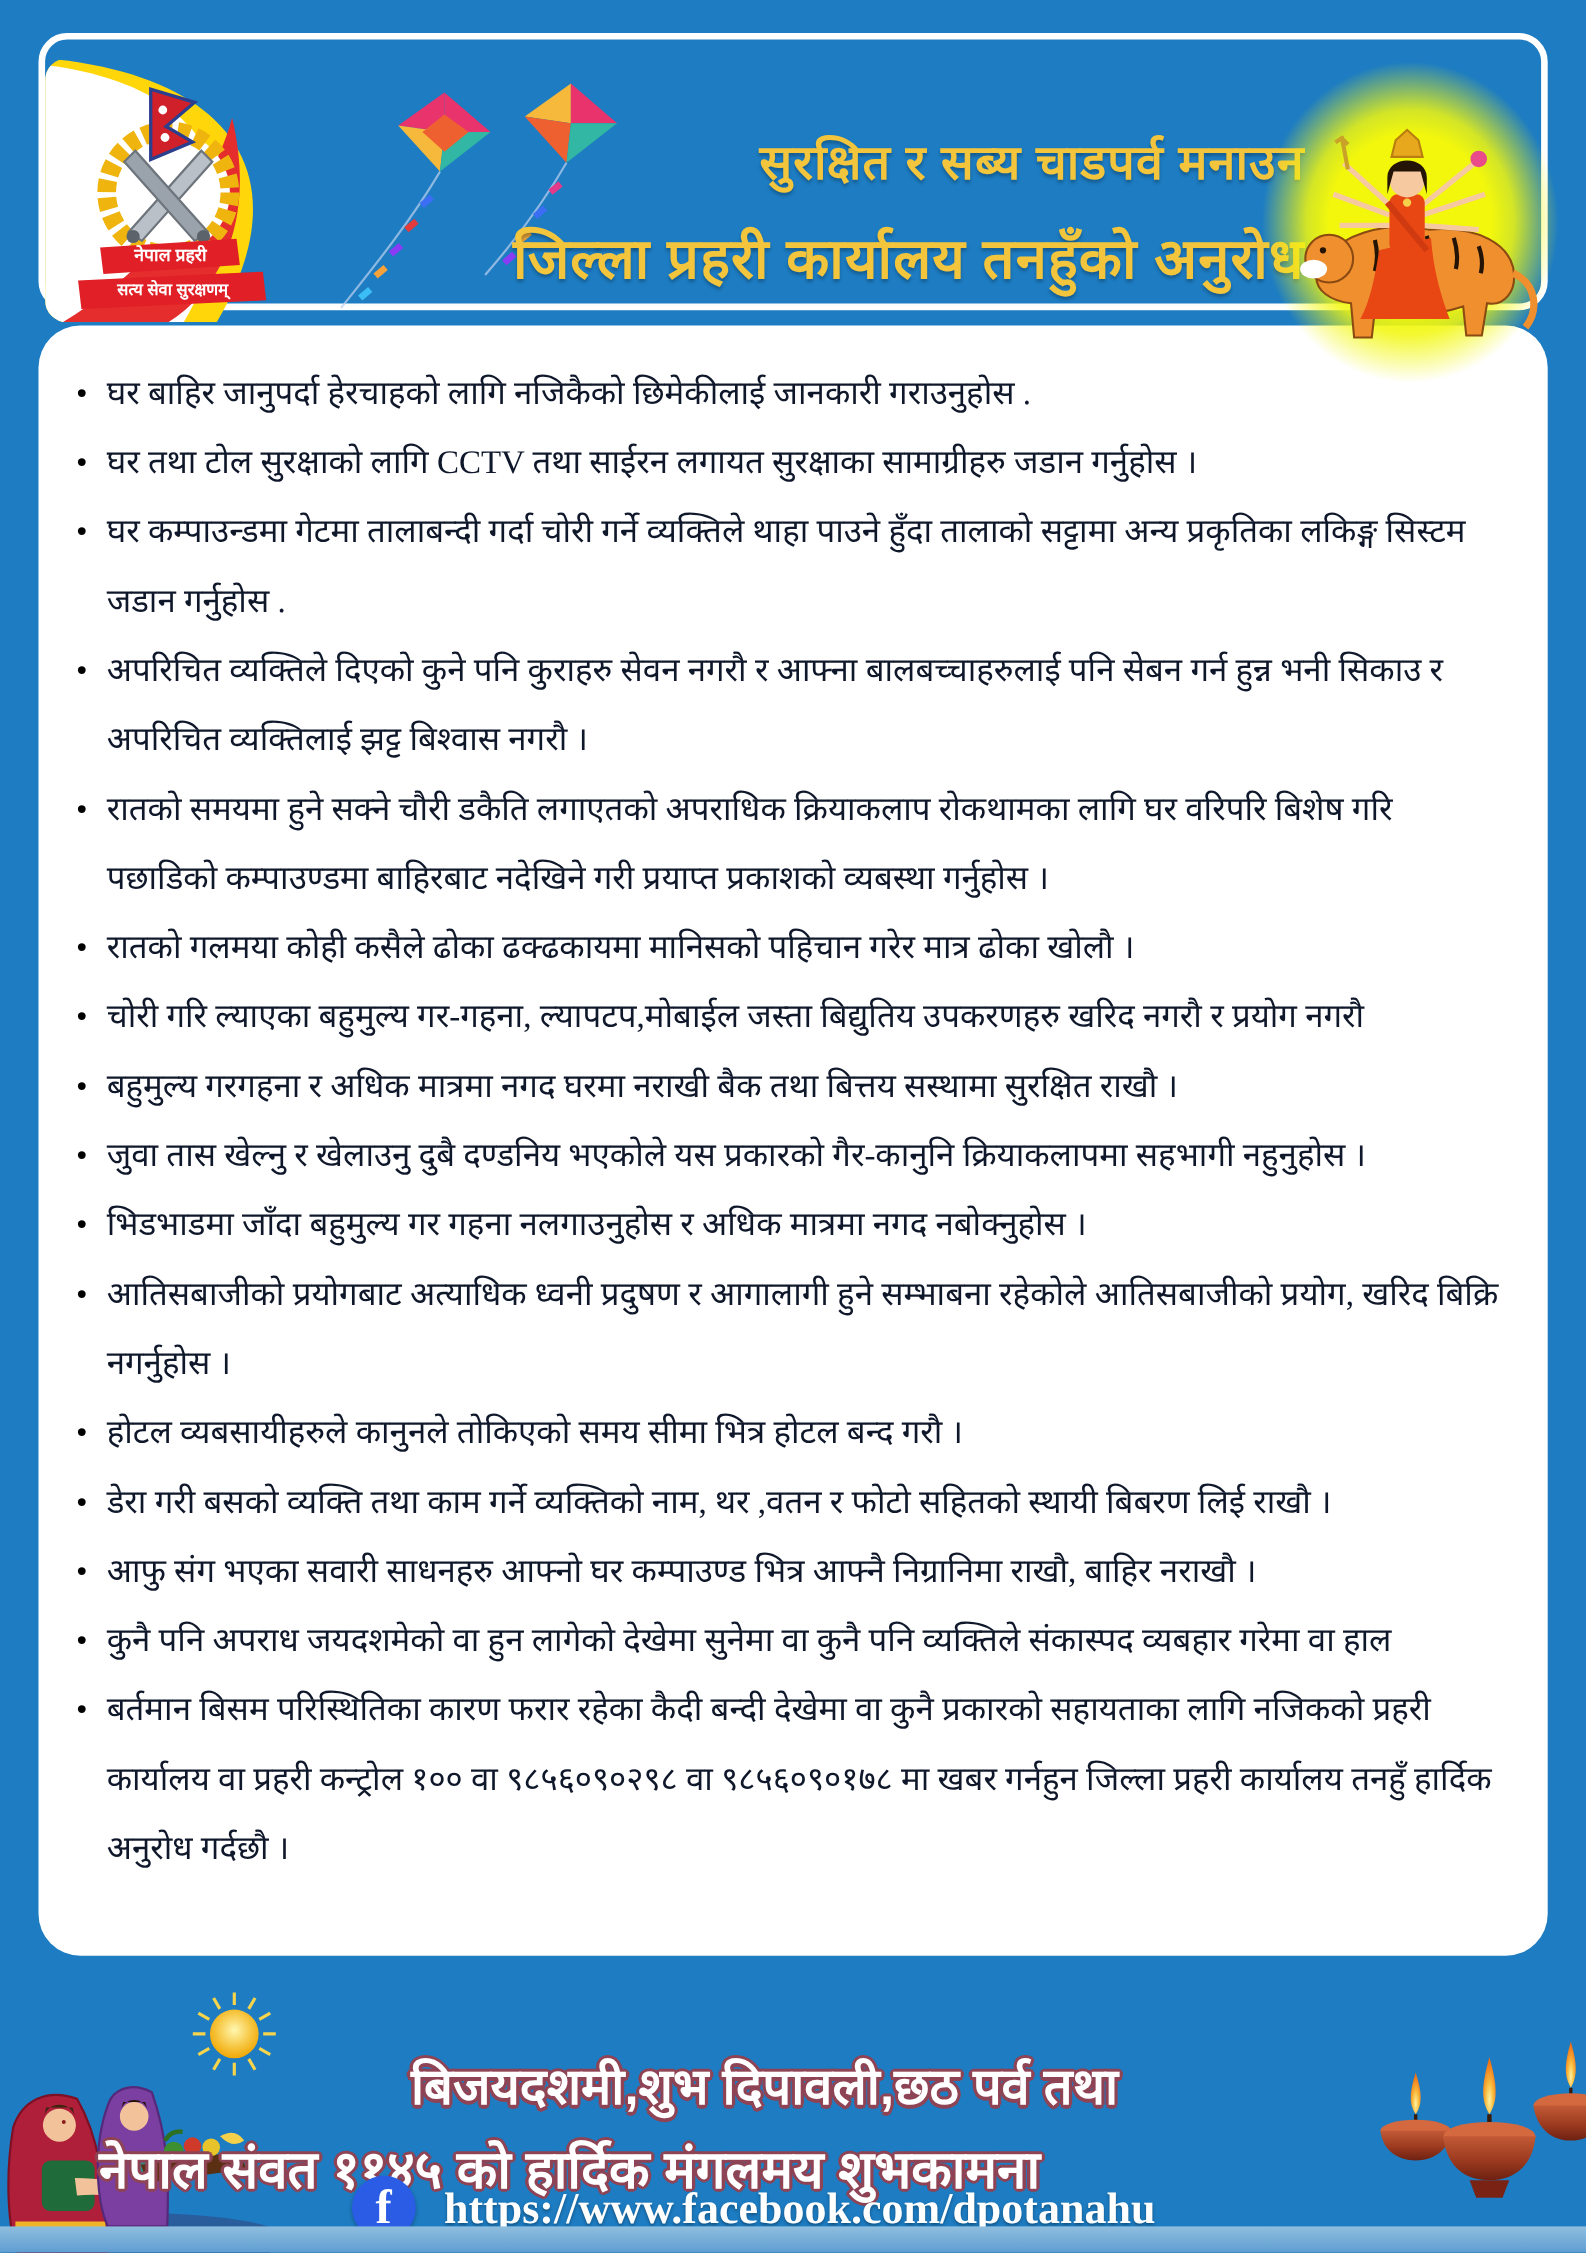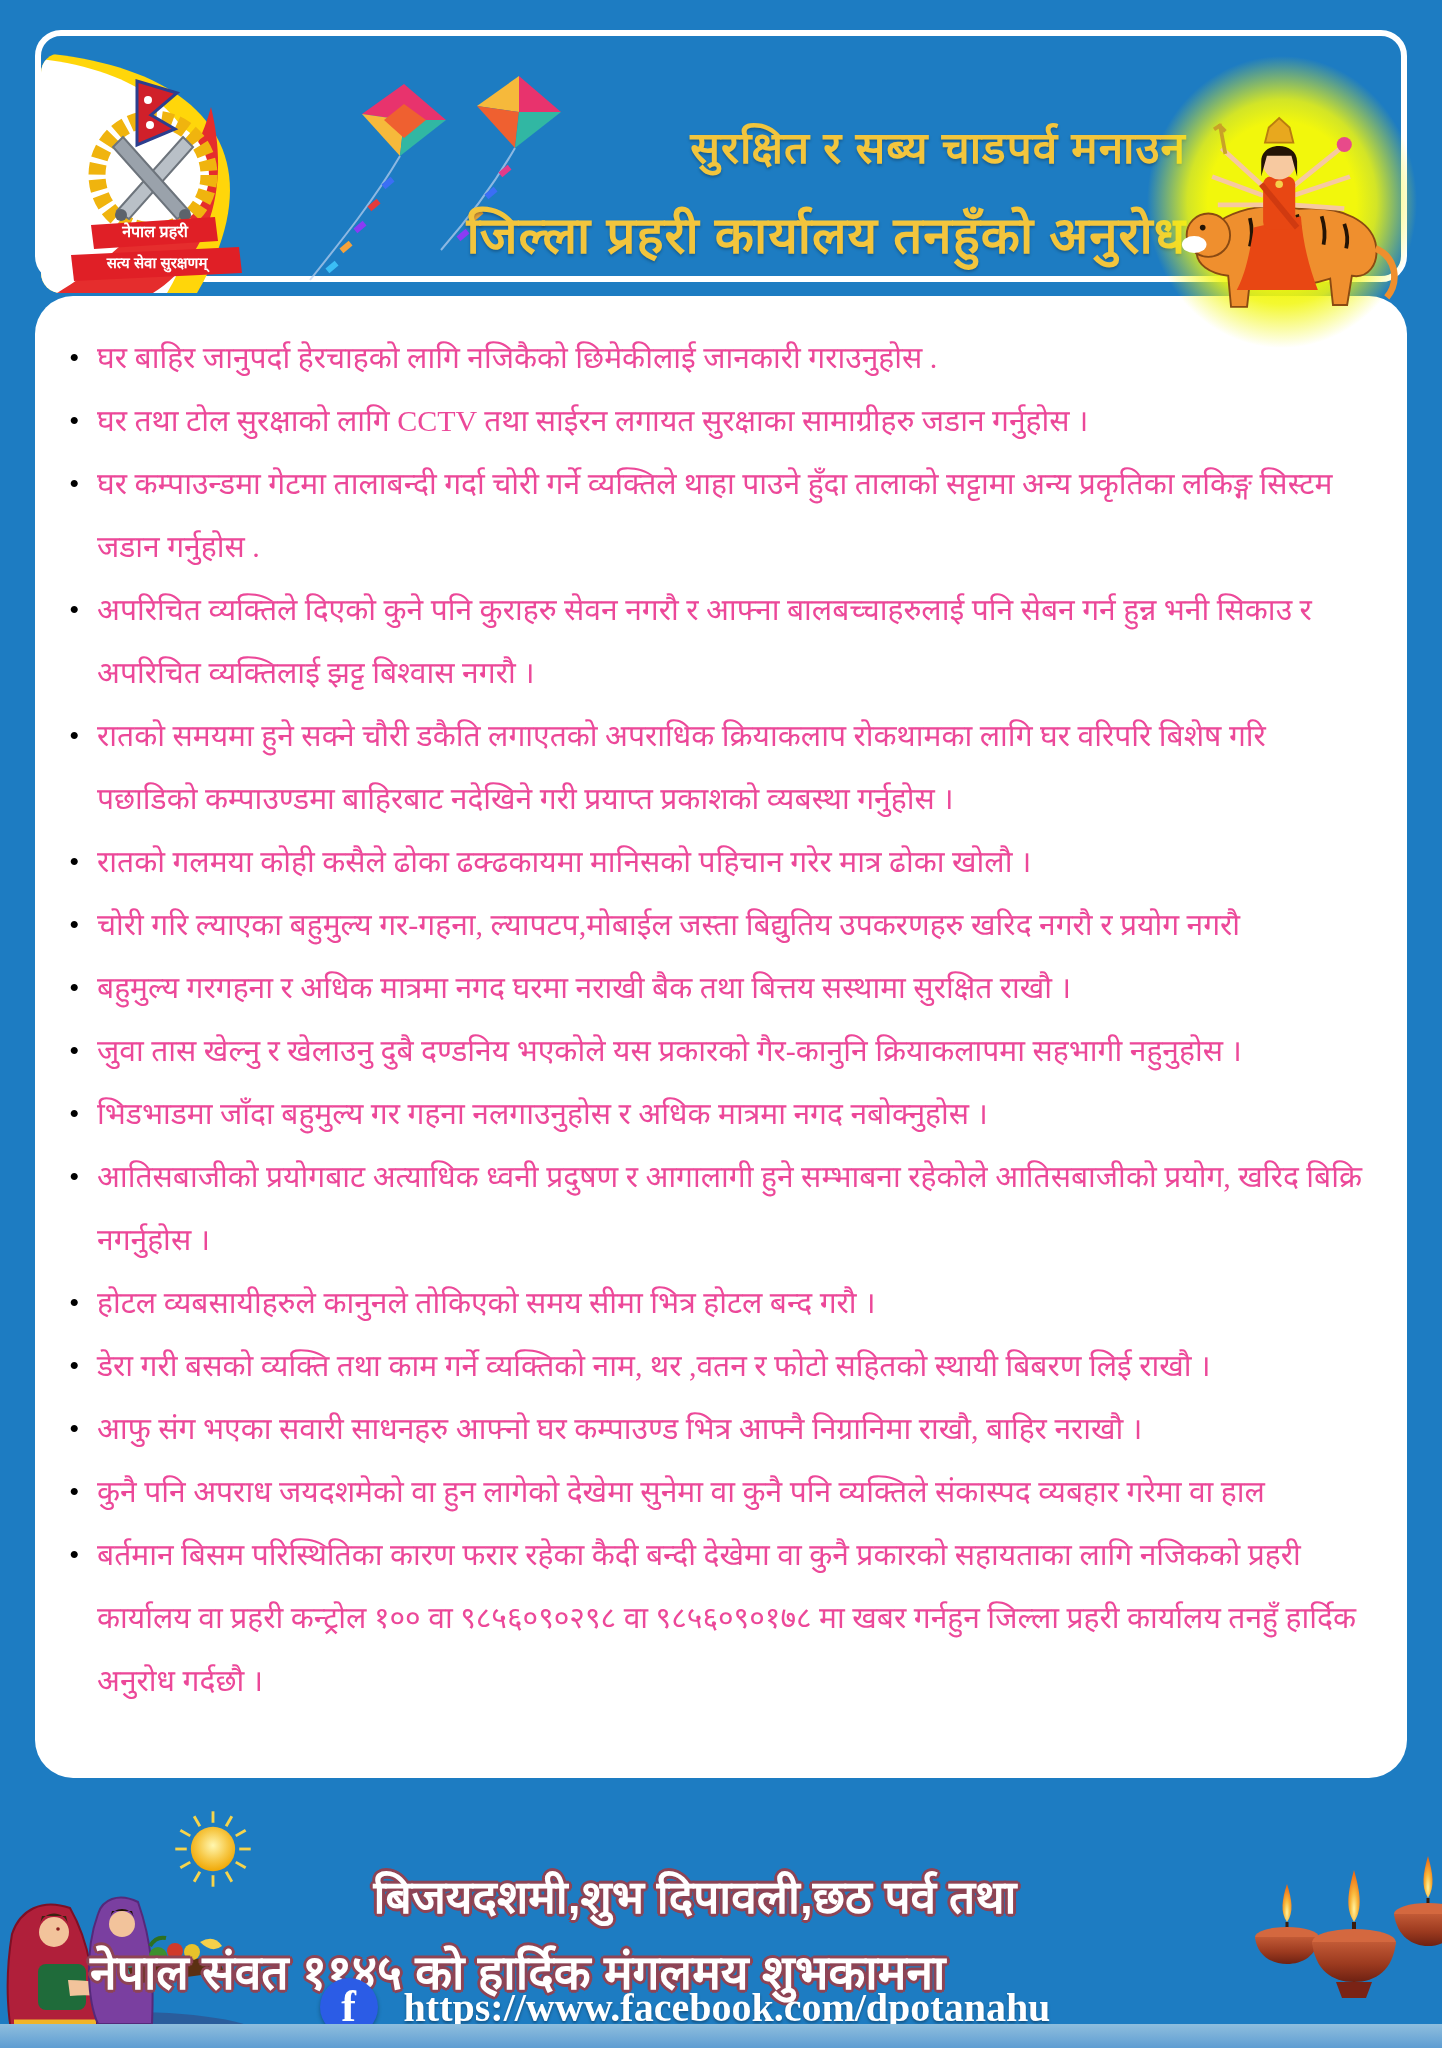--- a/index.html
+++ b/index.html
@@ -53,21 +53,21 @@
   
   .body-card{
     position:absolute;left:35px;top:296px;width:1372px;height:1482px;
     box-sizing:border-box;
     background:#ffffff;border-radius:38px;
     padding:30px 40px 0 26px;
     overflow:hidden;
   }
   ul.guidelines{
     margin:0;padding:0;list-style:none;
-    font-size:30px;line-height:63px;color:#ec4899;
+    font-size:30px;line-height:63px;color:#0f172a;
   }
   ul.guidelines li{
     position:relative;padding-left:36px;
   }
   ul.guidelines li::before{
     content:"\2022";
     position:absolute;left:8px;top:0;
     font-size:30px;color:#000;
   }
   

